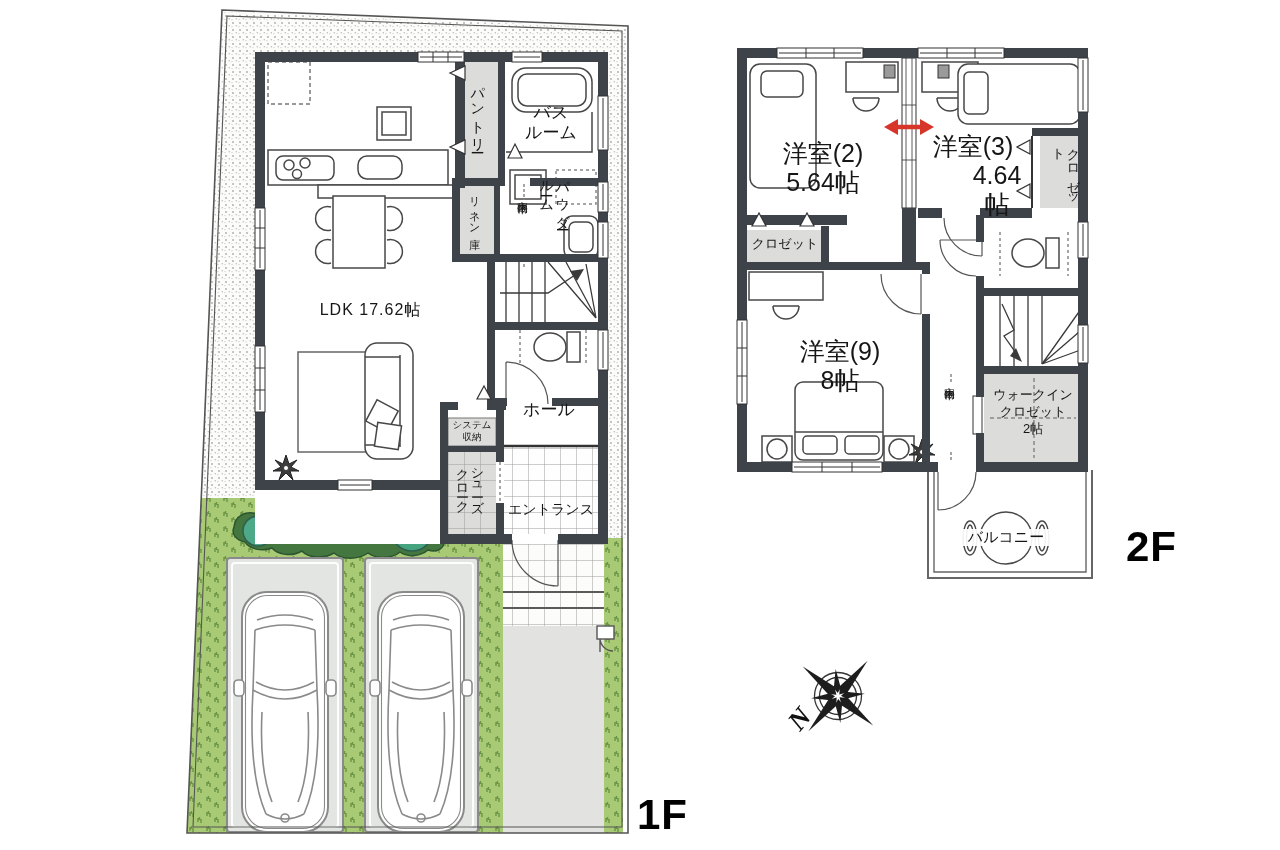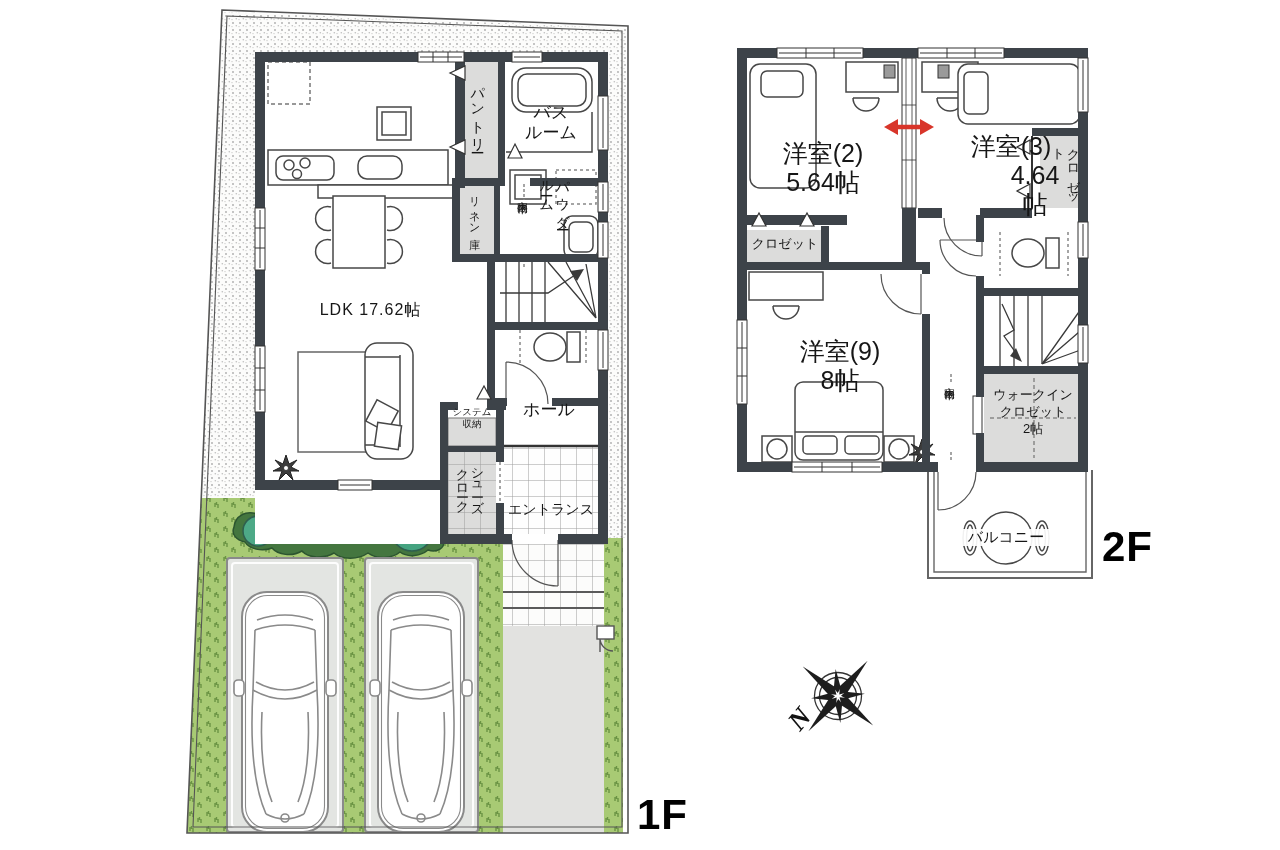--- a/index.html
+++ b/index.html
@@ -436,32 +436,32 @@
 
 <div class="lbl big c" style="left:268px;top:301px;width:205px;">LDK 17.62帖</div>
 <div class="lbl v" style="left:470px;top:77px;height:102px;font-size:14px;">パントリー</div>
 <div class="lbl c" style="left:506px;top:103px;width:90px;font-size:17px;">バス
 ルーム</div>
 <div class="lbl v" style="left:468px;top:189px;height:62px;font-size:11px;">リネン庫</div>
 <div class="lbl v" style="left:539px;top:171px;height:84px;font-size:14px;">パウダー
 ルーム</div>
 <div class="lbl v" style="left:517px;top:193px;height:74px;font-size:10.5px;">室内物干</div>
 <div class="lbl c" style="left:502px;top:400px;width:94px;font-size:17px;">ホール</div>
-<div class="lbl c" style="left:447px;top:406px;width:50px;font-size:9.5px;line-height:1.25;">システム
+<div class="lbl c" style="left:447px;top:419px;width:50px;font-size:9.5px;line-height:1.25;">システム
 収納</div>
 <div class="lbl v" style="left:454px;top:459px;height:78px;font-size:13px;">シューズ
 クローク</div>
 <div class="lbl c" style="left:504px;top:456px;width:94px;font-size:14px;margin-top:45px;">エントランス</div>
 <div class="lbl floorlbl" style="left:637px;top:791px;">1F</div>
 
 <div class="lbl room c" style="left:744px;top:139px;width:158px;text-align:center;"><span style="display:block;">洋室(2)</span><span style="display:block;">5.64帖</span></div>
-<div class="lbl room c" style="left:913px;top:132px;width:120px;padding-left:38px;"><span style="display:block;">洋室(3)</span><span style="display:block;margin-left:48px;">4.64帖</span></div>
+<div class="lbl room c" style="left:913px;top:132px;width:120px;"><span style="display:block;">洋室(3)</span><span style="display:block;margin-left:48px;">4.64帖</span></div>
 <div class="lbl room c" style="left:764px;top:337px;width:152px;"><span style="display:block;">洋室(9)</span><span style="display:block;">8帖</span></div>
 <div class="lbl c" style="left:745px;top:237px;width:80px;font-size:13px;">クロゼット</div>
 <div class="lbl v" style="left:1050px;top:139px;height:74px;font-size:13px;">クロゼット</div>
 <div class="lbl c" style="left:985px;top:387px;width:96px;font-size:13px;line-height:1.3;">ウォークイン
 クロゼット
 2帖</div>
 <div class="lbl v" style="left:944px;top:379px;height:84px;font-size:10.5px;">室内物干</div>
 <div class="lbl c bgw" style="left:955px;top:529px;width:102px;font-size:15px;">バルコニー</div>
-<div class="lbl floorlbl" style="left:1102px;top:523px;">2F</div>
+<div class="lbl floorlbl" style="left:1126px;top:523px;">2F</div>
 
 </div>
 
 </body></html>

